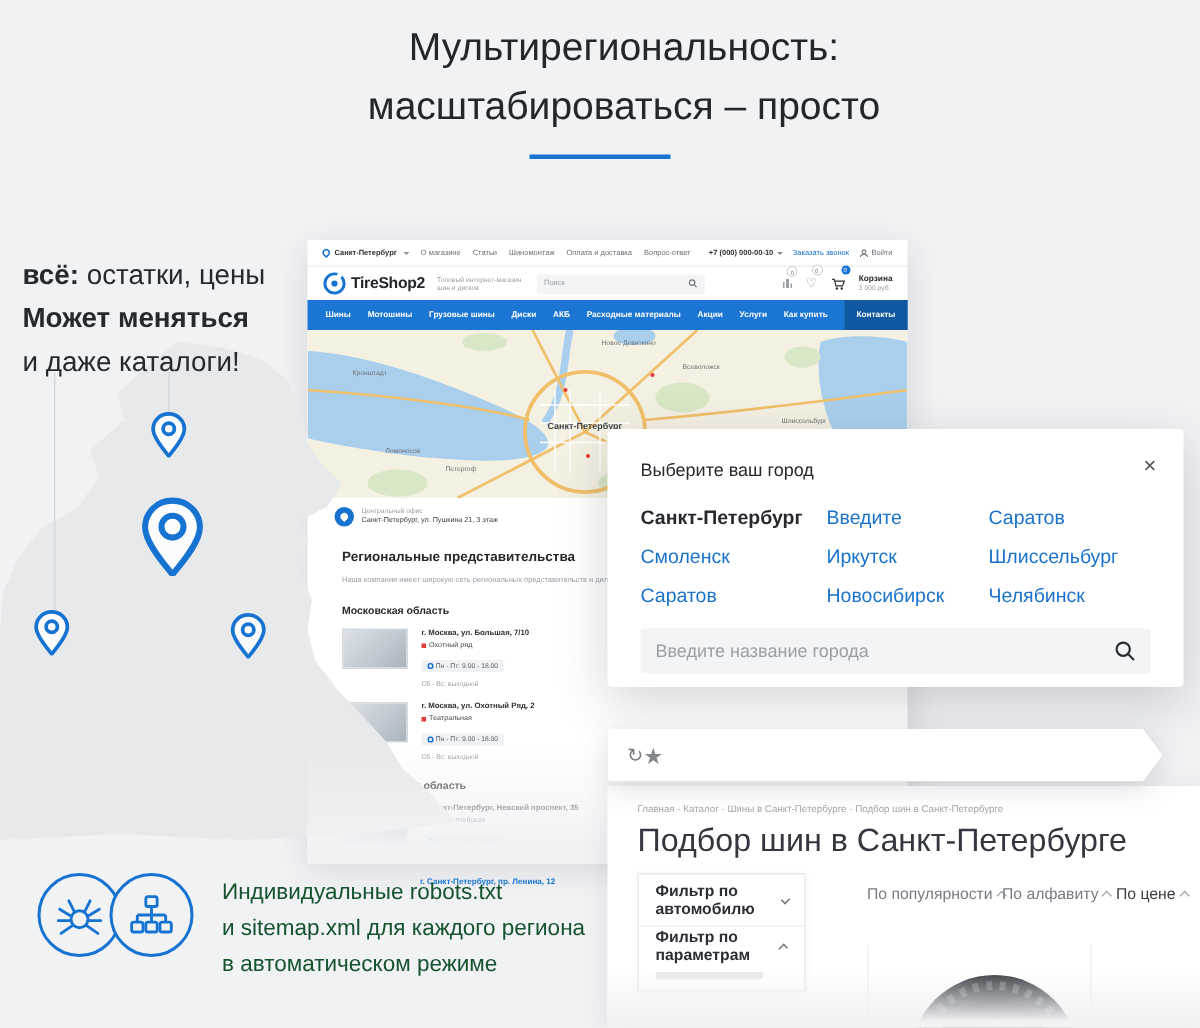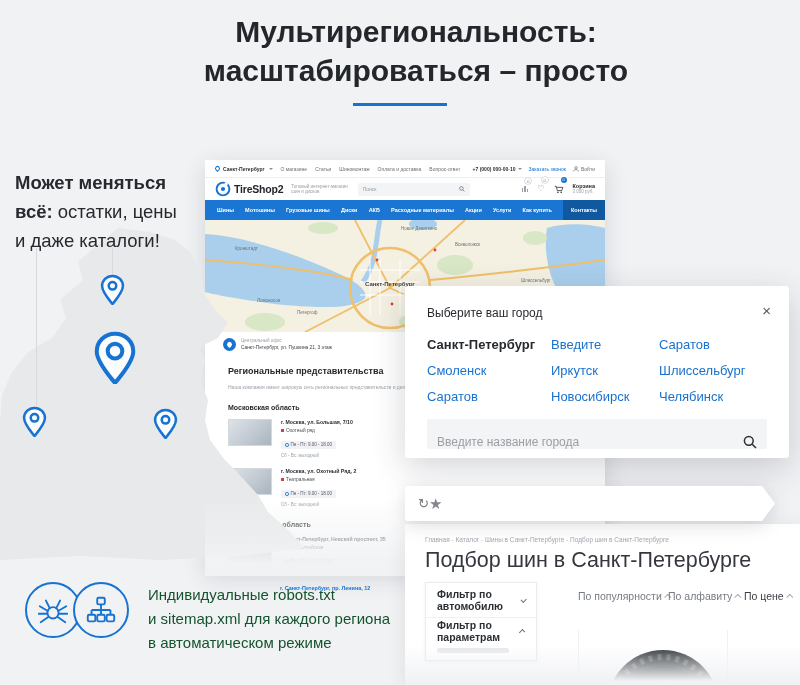--- a/index.html
+++ b/index.html
@@ -2,21 +2,21 @@
 <html><head>
 <meta charset="utf-8">
 <style>
   * { margin:0; padding:0; box-sizing:border-box; }
   html,body { width:800px; height:685px; }
   body { font-family:"Liberation Sans","DejaVu Sans",sans-serif; background:#f1f2f4; overflow:hidden; }
   .stage { position:relative; width:800px; height:685px; background:#f1f2f4; overflow:hidden; }
 
   
   .hero { position:absolute; top:12px; left:0; width:100%; text-align:center; z-index:4; }
-  .hero div { font-size:30px; font-weight:700; color:#23262b; line-height:39px;padding-left:32px; }
+  .hero div { font-size:26px; font-weight:400; color:#23262b; line-height:39px;padding-left:32px; }
   .divider { position:absolute; top:103px; left:50%; width:94px; height:3px; margin-left:-47px; background:#1673d2; z-index:4; }
 
   
   .note { position:absolute; left:15px; top:168px; font-size:18.5px; line-height:29px; color:#26292e; z-index:3; }
   .note b { font-weight:700; }
 
   
   .russia { position:absolute; left:0; top:225px; z-index:2; }
   .pin-line { position:absolute; width:1px; background:#d7dadd; z-index:2; }
   .pin { position:absolute; z-index:3; }
@@ -80,21 +80,21 @@
 
   .card-fade { position:absolute; left:205px; top:498px; width:400px; height:78px; background:linear-gradient(to bottom, rgba(241,242,244,0) 0%, #f1f2f4 85%); z-index:3; }
 
   
   .modal { position:absolute; left:405px; top:286px; width:384px; height:172px; background:#fff; border-radius:3px; z-index:5; box-shadow:0 10px 34px rgba(40,45,60,.20); padding:20px 22px 0; }
   .modal-title { font-size:12px; color:#26292e; }
   .modal-close { position:absolute; right:18px; top:16px; font-size:15px; color:#55585c; cursor:pointer; }
   .cities { display:grid; grid-template-columns:124px 108px auto; row-gap:11px; margin-top:17px; }
   .city-link { font-size:13px; color:#1a72cc; }
   .city-link.selected { color:#26292e; font-weight:700; }
-  .modal-search { margin-top:15px; height:30px; background:#f3f4f5; border-radius:2px; display:flex; align-items:flex-end; padding:0 10px; }
+  .modal-search { margin-top:15px; height:30px; background:#f3f4f5; border-radius:2px; display:flex; align-items:center; padding:0 10px; }
   .modal-search input { flex:1; border:0; background:transparent; outline:none; font-size:12px; color:#3a3e44; font-family:inherit; }
   .modal-search input::placeholder { color:#9aa0a6; }
 
   
   .urlbar-wrap { position:absolute; left:405px; top:486px; z-index:5; filter:drop-shadow(0 4px 9px rgba(40,45,60,.16)); }
   .urlbar { width:370px; height:35px; background:#fff; display:flex; align-items:center; padding:0 0 0 13px; clip-path:polygon(0 0, calc(100% - 13px) 0, 100% 50%, calc(100% - 13px) 100%, 0 100%); border-radius:3px; }
   .reload { font-size:13px; color:#7a7e84; }
   .url-text { font-size:14.5px; color:#3b3e43; margin-left:11px; flex:1; }
   .star { font-size:15px; color:#85898f; margin-right:28px; }
 
@@ -132,22 +132,22 @@
 
 <div class="stage">
 
   <div class="hero">
     <div>Мультирегиональность:</div>
     <div>масштабироваться – просто</div>
   </div>
   <div class="divider"></div>
 
   <div class="note">
+    <div><b>всё:</b><span> остатки, цены</span></div>
     <div><b>Может меняться</b></div>
-    <div><b>всё:</b><span> остатки, цены</span></div>
     <div>и даже каталоги!</div>
   </div>
 
   <svg class="russia" width="330" height="350" viewBox="0 0 330 350">
     <path fill="#e7e9eb" d="M118,3 L96,21 L78,37 L83,55 L60,75 L66,93 L52,113 L28,127 L12,147 L2,170 L0,195 L0,335 L80,331 L160,335 L240,331 L305,323 L288,305 L268,287 L258,270 L235,245 L225,235 L210,215 L205,195 L208,175 L200,155 L205,135 L198,123 L218,113 L228,97 L215,85 L205,70 L200,45 L190,27 L175,15 L150,7 Z"></path>
   </svg>
   <div class="pin-line" style="left:112px; top:248px; height:27px;"></div>
   <div class="pin-line" style="left:36px; top:248px; height:158px;"></div>
 
   <div class="pin" style="left:100px; top:274px;">

